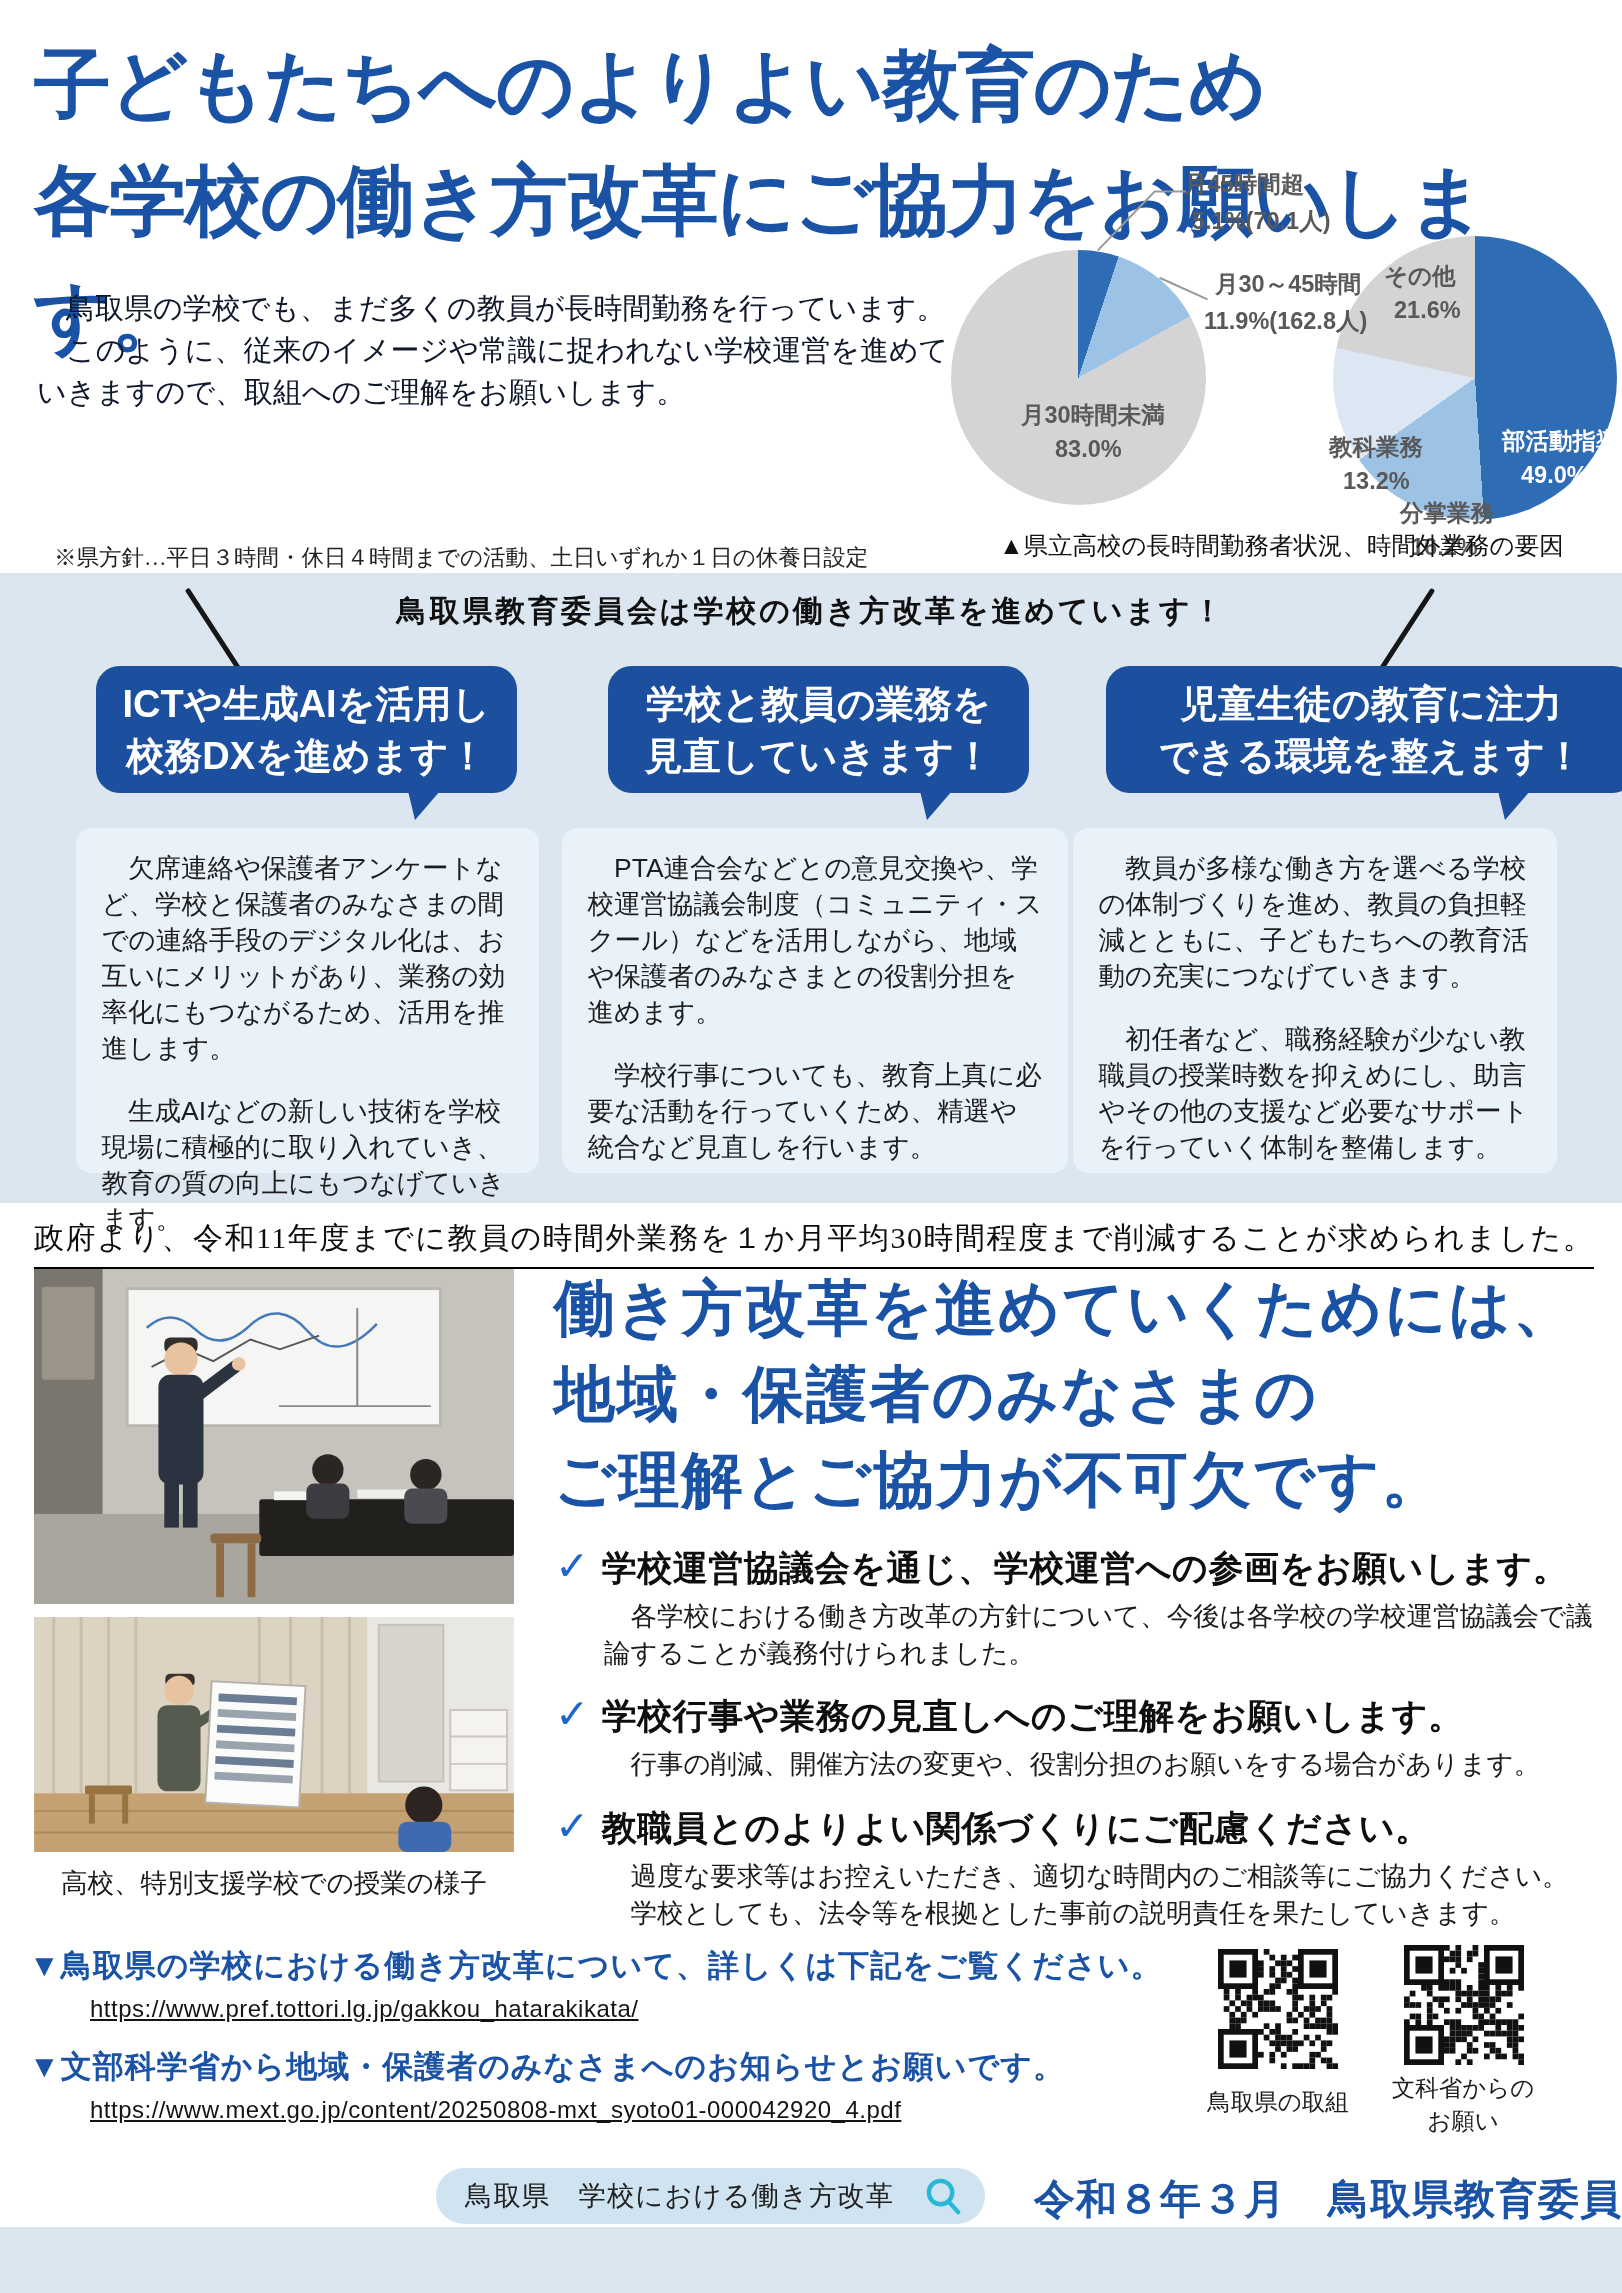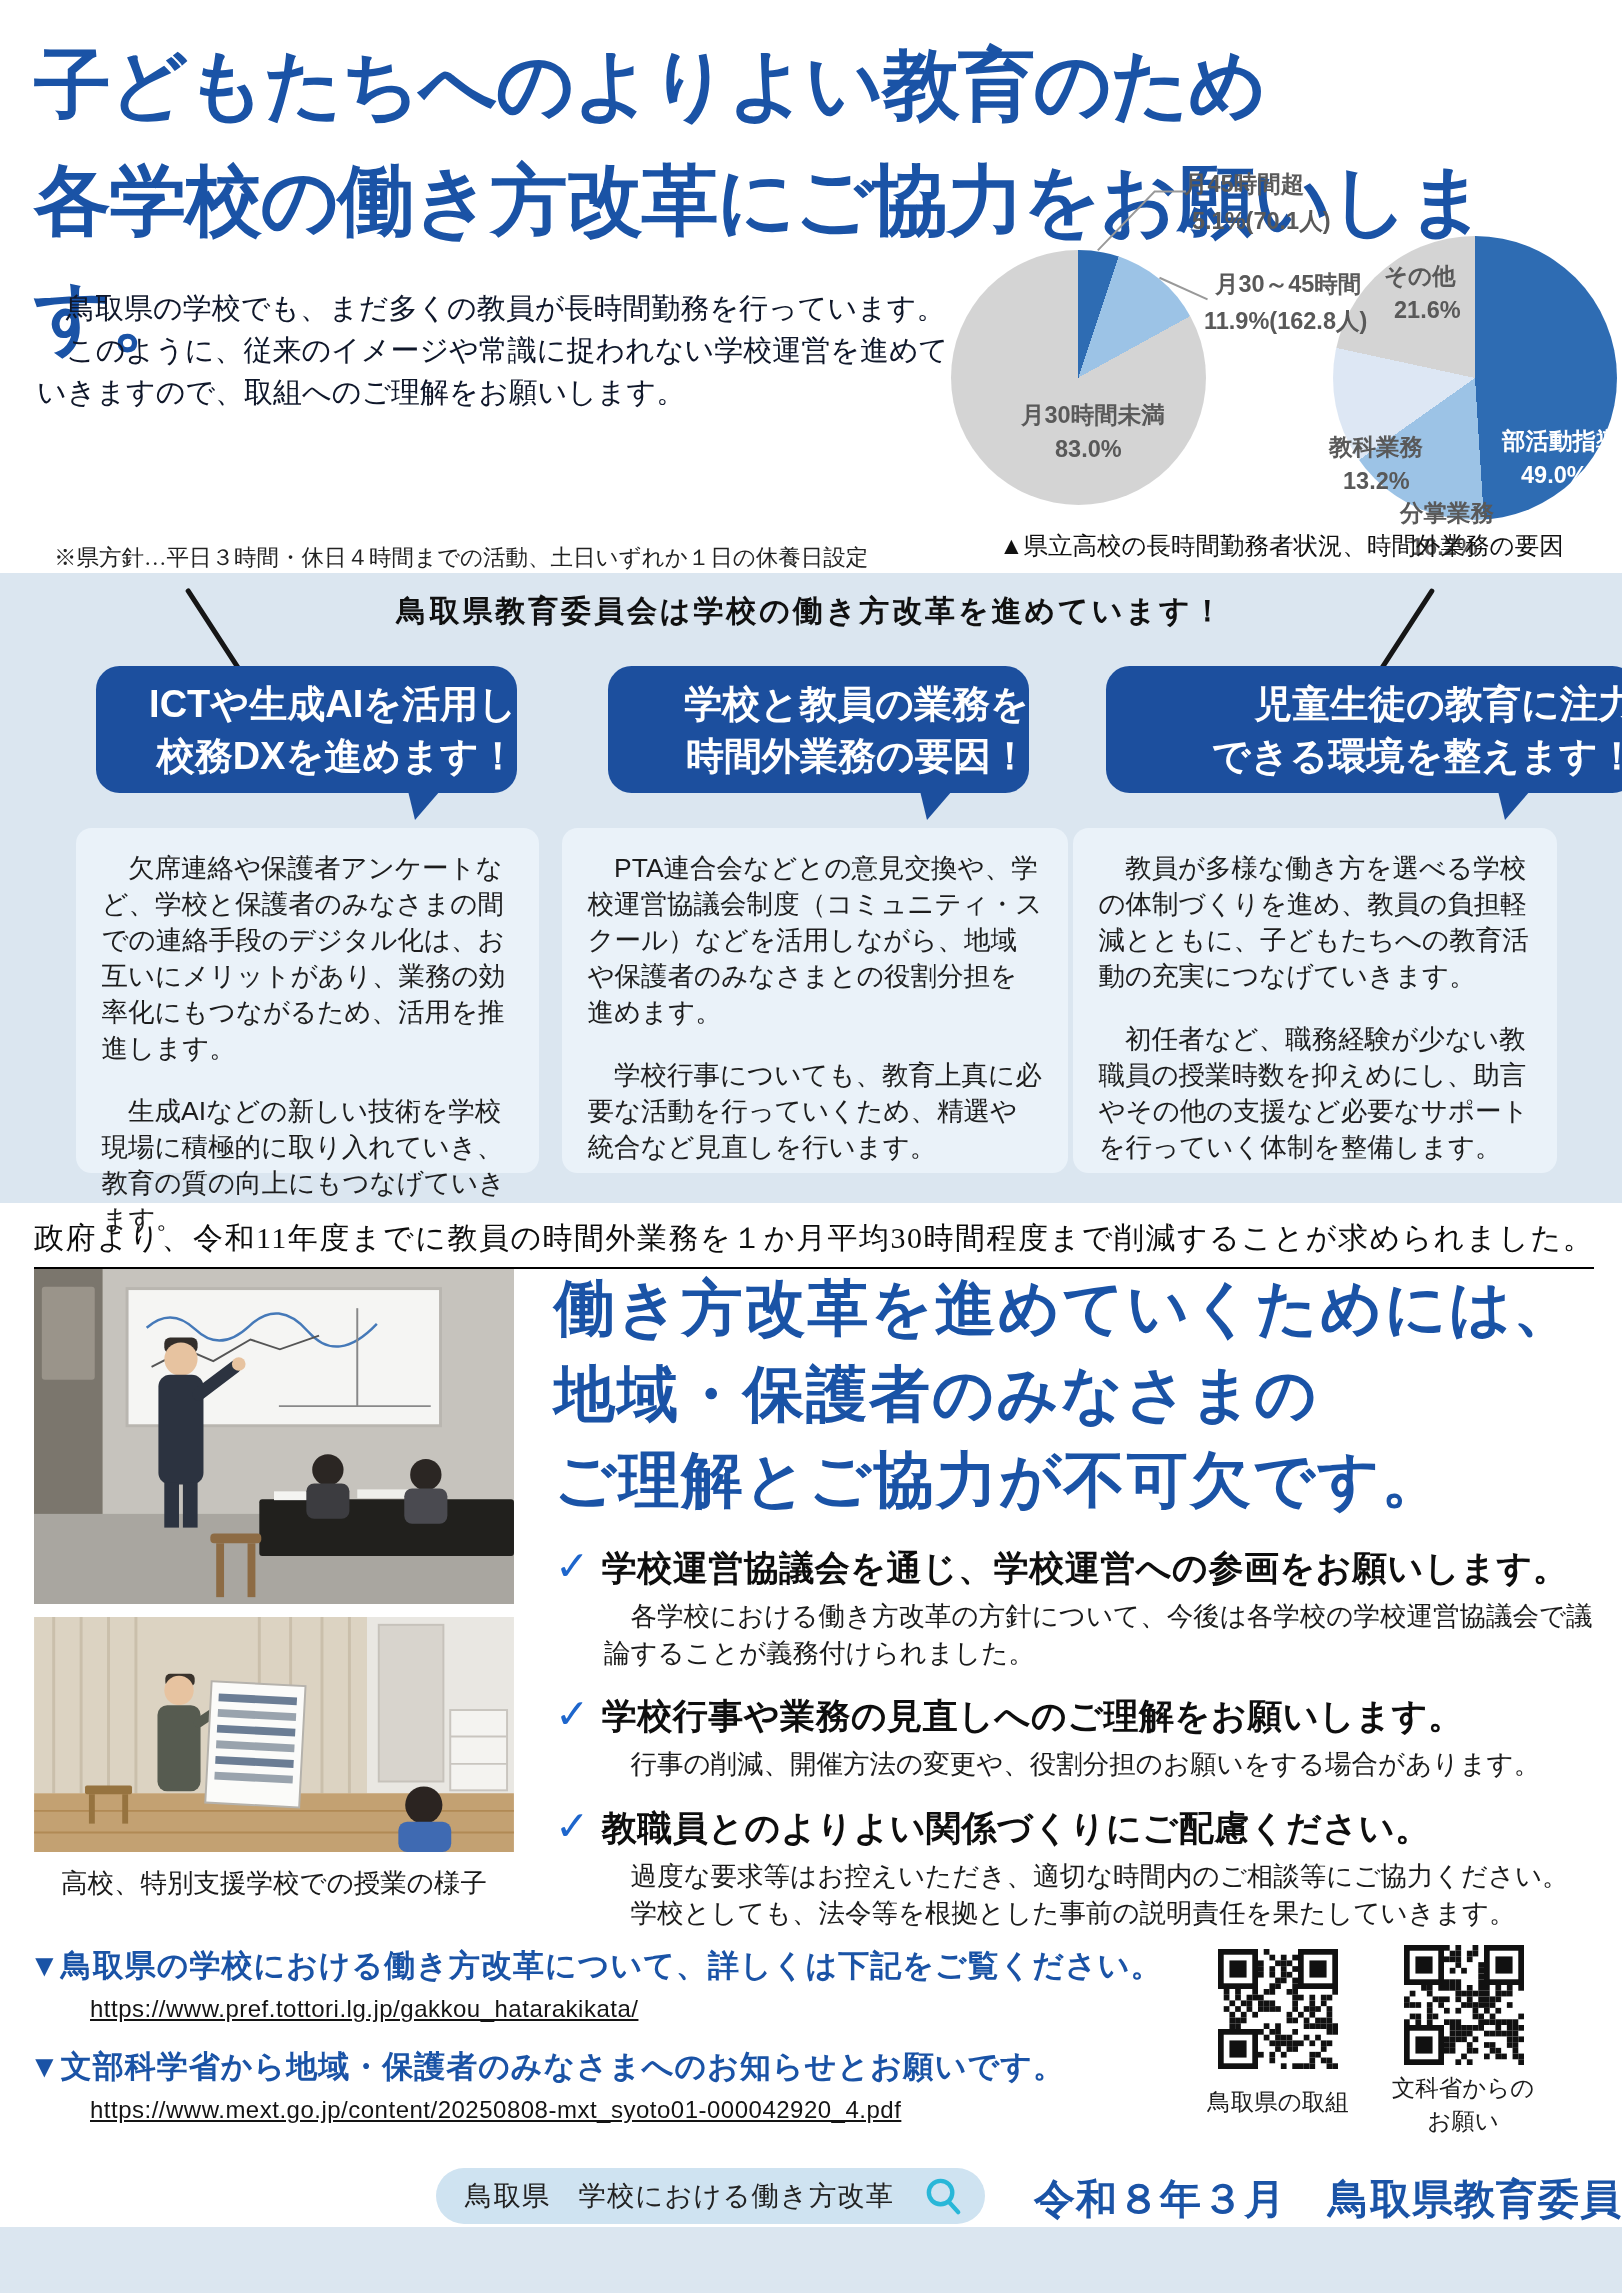--- a/index.html
+++ b/index.html
@@ -39,21 +39,21 @@
   
   .band { position:absolute; left:0; top:573px; width:1622px; height:630px; background:#dbe6f0; }
   .band-heading { position:absolute; left:0; right:0; top:17.6px; text-align:center;
                   font-family:"Liberation Serif","DejaVu Serif",serif; font-weight:600;
                   font-size:30px; letter-spacing:2.9px; color:#101010; }
   .slash { position:absolute; width:4.9px; height:98px; background:#161616; border-radius:2.9px; top:7.8px; }
   .slash-l { left:211px; transform:rotate(-33deg); }
   .slash-r { left:1404px; transform:rotate(33deg); }
 
   .bubble { position:absolute; top:93px; height:127px; background:#1c4f9e; border-radius:23.5px;
-            color:#fff; font-weight:bold; font-size:38px; line-height:52px; text-align:right;
+            color:#fff; font-weight:bold; font-size:38px; line-height:52px; text-align:center;
             display:flex; flex-direction:column; justify-content:center; }
   .bubble::after { content:""; position:absolute; bottom:-26.5px; left:74%; width:0; height:0;
                    border-left:7.8px solid transparent; border-right:25.5px solid transparent;
                    border-top:29px solid #1c4f9e; }
   .b1 { left:96px;  width:421px; }
   .b2 { left:608px; width:421px; }
   .b3 { left:1106px; width:530px; }
 
   .panel { position:absolute; top:255px; height:345px; background:#eaf2f9; border-radius:15.7px;
            padding:21.6px 25.5px; font-size:26.5px; line-height:36px; color:#1d1d1d; }
@@ -156,21 +156,21 @@
     <span class="slash slash-l"></span>
     <div class="band-heading">鳥取県教育委員会は学校の働き方改革を進めています！</div>
     <span class="slash slash-r"></span>
 
     <div class="bubble b1">
       <span>ICTや生成AIを活用し</span>
       <span>校務DXを進めます！</span>
     </div>
     <div class="bubble b2">
       <span>学校と教員の業務を</span>
-      <span>時間外業務の要因！</span>
+      <span>見直していきます！</span>
     </div>
     <div class="bubble b3">
       <span>児童生徒の教育に注力</span>
       <span>できる環境を整えます！</span>
     </div>
 
     <div class="panel pn1">
       <p>欠席連絡や保護者アンケートなど、学校と保護者のみなさまの間での連絡手段のデジタル化は、お互いにメリットがあり、業務の効率化にもつながるため、活用を推進します。</p>
       <p>生成AIなどの新しい技術を学校現場に積極的に取り入れていき、教育の質の向上にもつなげていきます。</p>
     </div>

